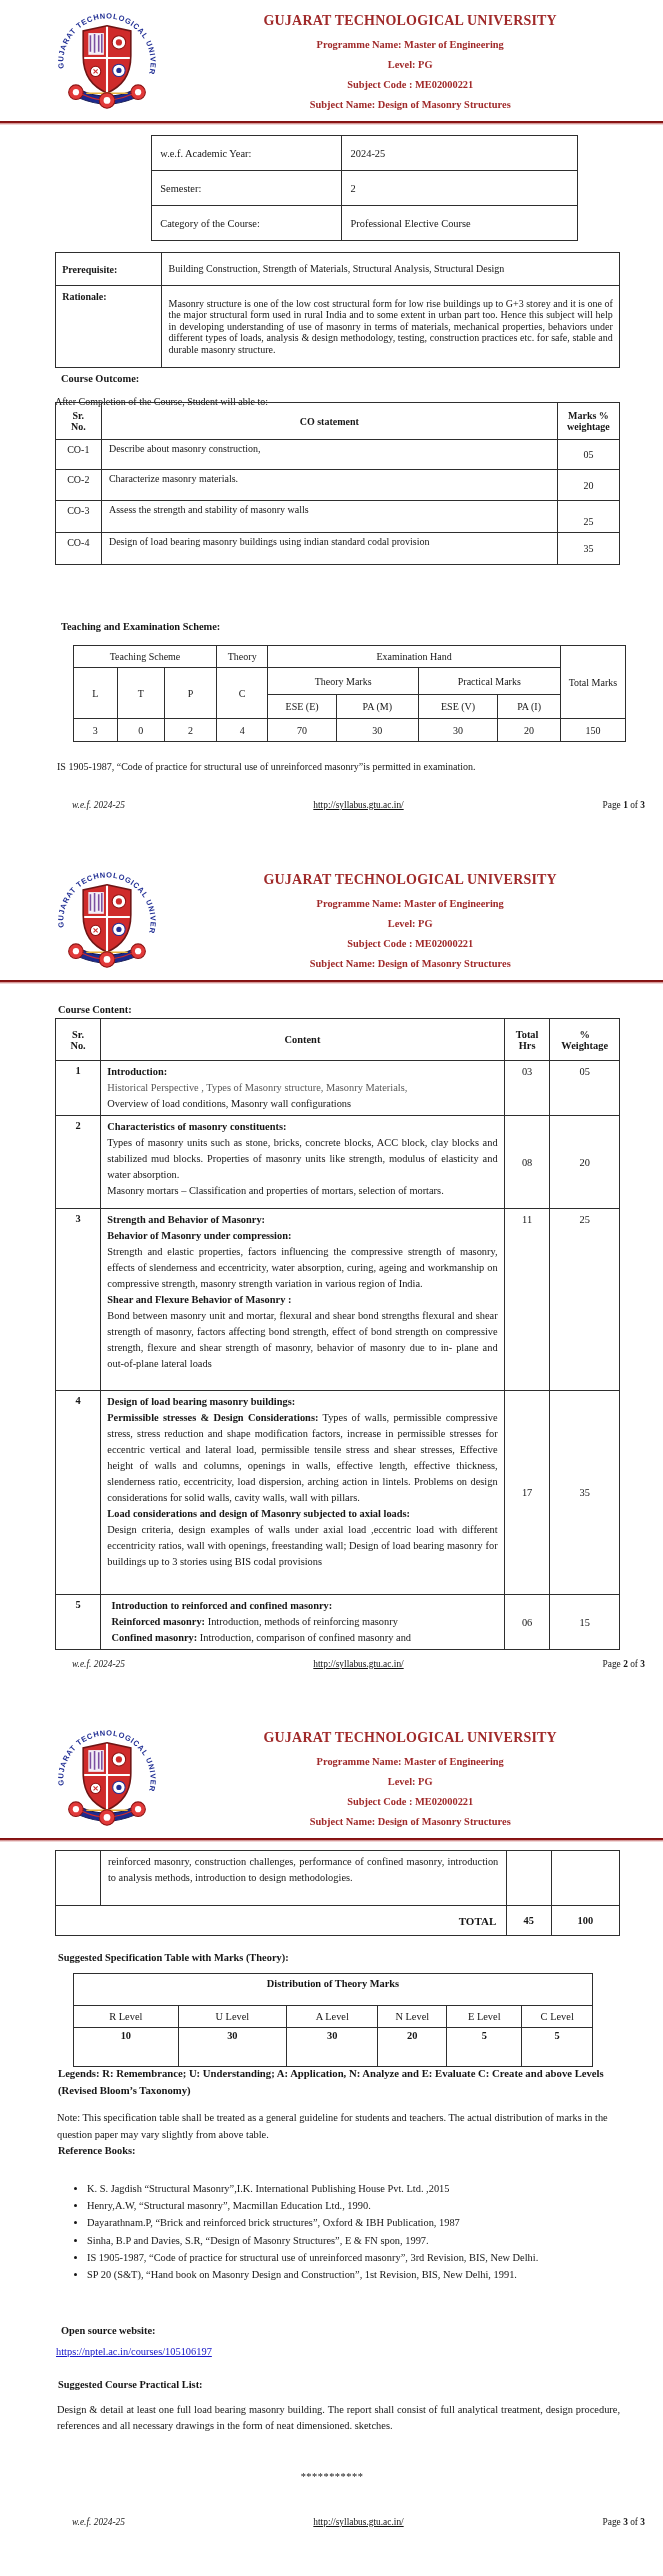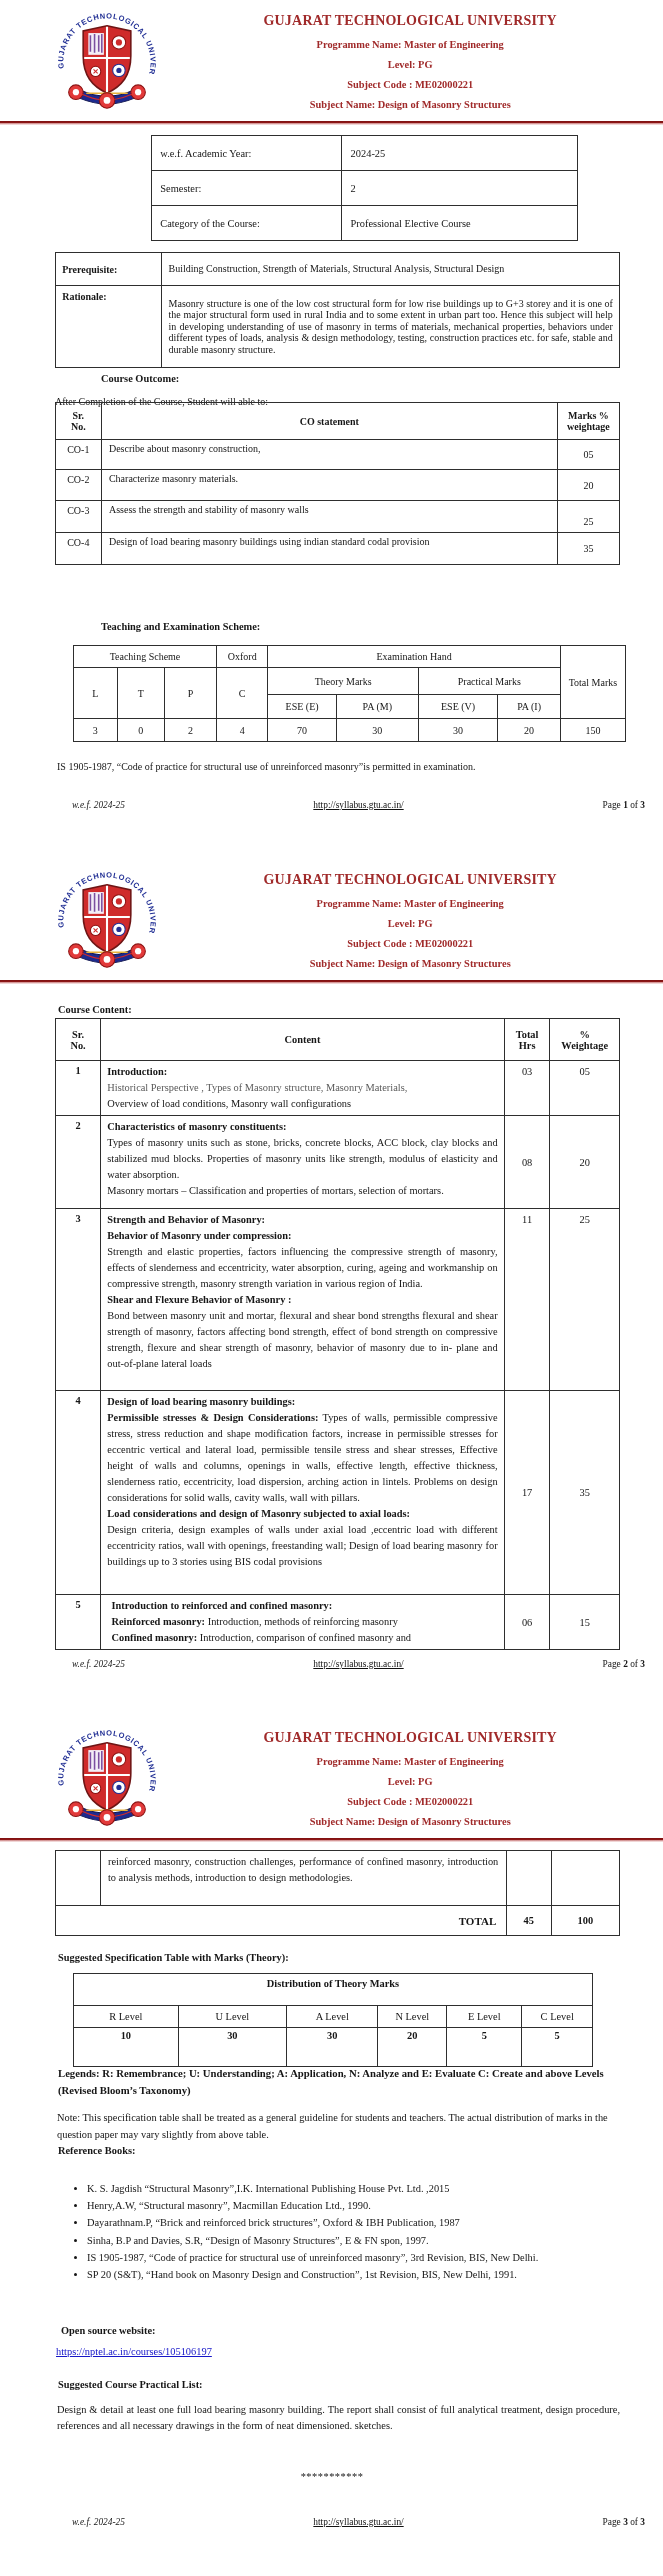--- a/index.html
+++ b/index.html
@@ -21,21 +21,21 @@
   .hdr-line { font-size:10.4px; line-height:20px; }
   .rule {
     position:absolute; left:0; top:121px; width:100%; height:3.6px;
     background:linear-gradient(to bottom,#7d1010 0px,#8d1616 1.6px,#c97f7f 2.1px,#f3dcdc 3.6px);
   }
 
   
   table { border-collapse:collapse; }
   td,th { border:0.5px solid #2e2e2e; }
   table.outer { border:1px solid #222; }
-  .h-section { position:absolute; font-weight:bold; font-size:10.4px; white-space:nowrap;margin-left:40px; }
+  .h-section { position:absolute; font-weight:bold; font-size:10.4px; white-space:nowrap; }
   .b { font-weight:bold; }
   .gray { color:#5a5a5a; }
   p { margin:0; }
 
   
   .info-table { position:absolute; left:151px; top:135px; width:427px; font-size:10.4px; }
   .info-table td { height:32px; padding-left:8.3px; }
   .info-table .lbl { width:180px; }
 
   .prereq-table { position:absolute; left:55px; top:252px; width:565px; font-size:10px; }
@@ -228,21 +228,21 @@
       </tr>
     </tbody>
       </table>
 
     <div class="h-section" style="left:61px; top:621px;">Teaching and Examination Scheme:</div>
 
     <table class="teach-table outer">
       <tbody>
           <tr class="r1">
         <td colspan="3" style="width:141px;">Teaching Scheme</td>
-        <td style="width:50px;">Oxford</td>
+        <td style="width:50px;">Theory</td>
         <td colspan="4" style="width:297px;">Examination Hand</td>
         <td rowspan="3" style="width:65px;">Total Marks</td>
       </tr>
       <tr class="r2">
         <td rowspan="2" style="width:43px;">L</td>
         <td rowspan="2" style="width:47px;">T</td>
         <td rowspan="2" style="width:52px;">P</td>
         <td rowspan="2">C</td>
         <td colspan="2">Theory Marks</td>
         <td colspan="2">Practical Marks</td>

